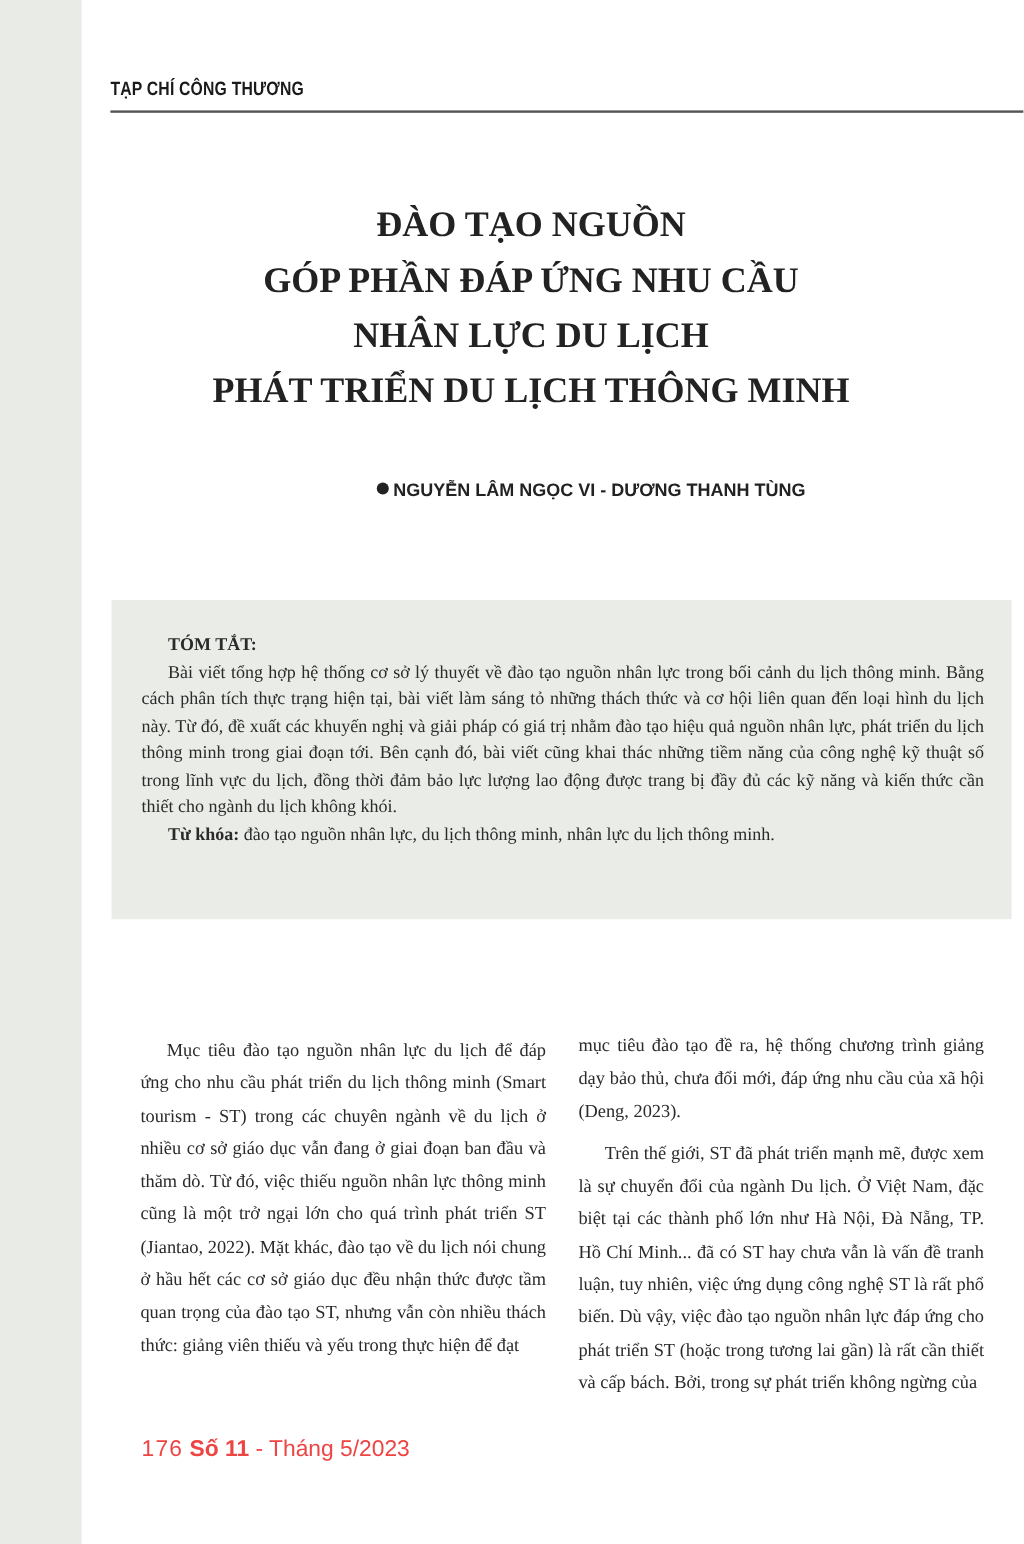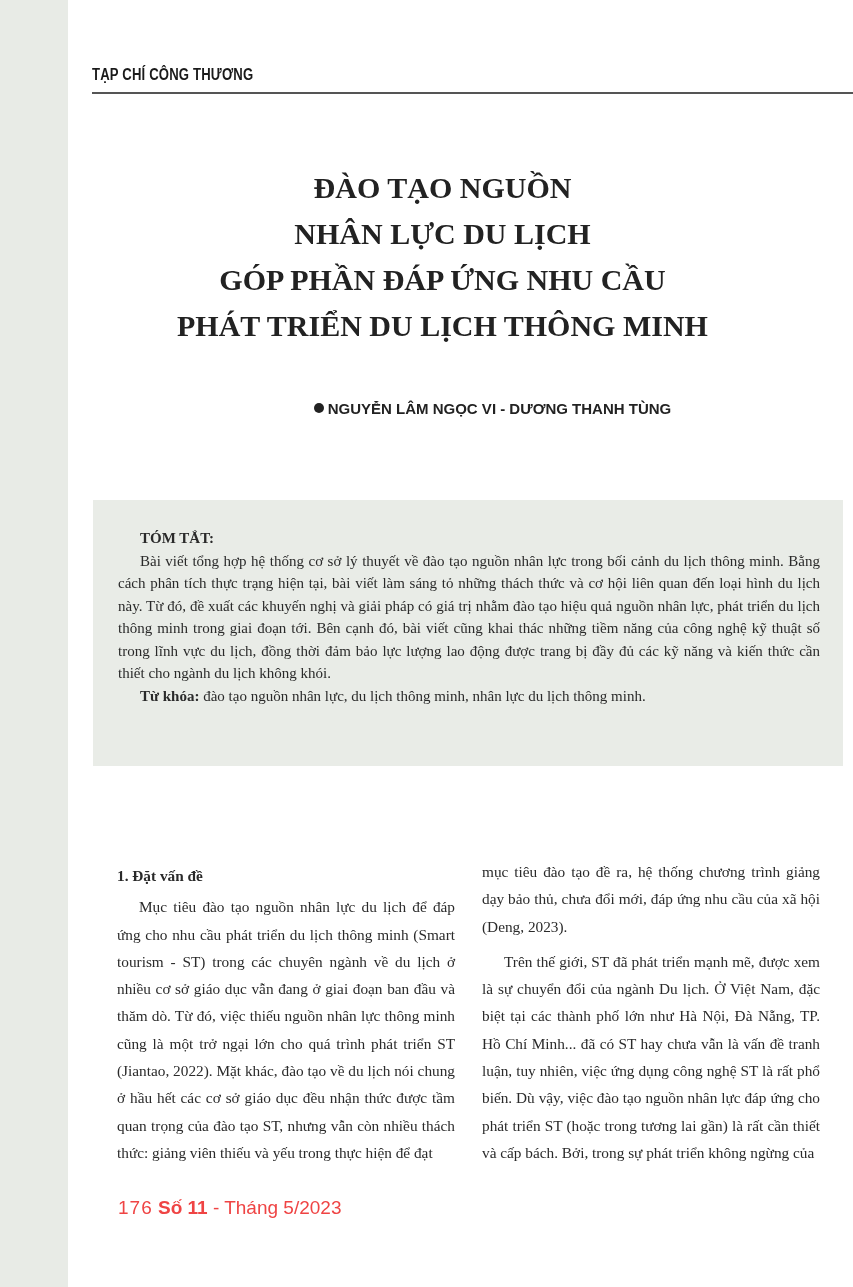--- a/index.html
+++ b/index.html
@@ -131,39 +131,38 @@
 </head>
 <body>
 
 <div class="left-strip"></div>
 
 <div class="journal-header">TẠP CHÍ CÔNG THƯƠNG</div>
 <div class="header-rule"></div>
 
 <div class="title-block">
   <span class="title-line">ĐÀO TẠO NGUỒN</span>
+  <span class="title-line">GÓP PHẦN ĐÁP ỨNG NHU CẦU</span>
   <span class="title-line">NHÂN LỰC DU LỊCH</span>
-  <span class="title-line">GÓP PHẦN ĐÁP ỨNG NHU CẦU</span>
   <span class="title-line">PHÁT TRIỂN DU LỊCH THÔNG MINH</span>
 </div>
 
 <div class="authors">
   <span class="bullet-icon"></span><span>NGUYỄN LÂM NGỌC VI - DƯƠNG THANH TÙNG</span>
 </div>
 
 <div class="abstract-box">
   <div class="abstract-inner">
     <span class="abstract-heading">TÓM TẮT:</span>
     <p class="abstract-body">Bài viết tổng hợp hệ thống cơ sở lý thuyết về đào tạo nguồn nhân lực trong bối cảnh du lịch thông minh. Bằng cách phân tích thực trạng hiện tại, bài viết làm sáng tỏ những thách thức và cơ hội liên quan đến loại hình du lịch này. Từ đó, đề xuất các khuyến nghị và giải pháp có giá trị nhằm đào tạo hiệu quả nguồn nhân lực, phát triển du lịch thông minh trong giai đoạn tới. Bên cạnh đó, bài viết cũng khai thác những tiềm năng của công nghệ kỹ thuật số trong lĩnh vực du lịch, đồng thời đảm bảo lực lượng lao động được trang bị đầy đủ các kỹ năng và kiến thức cần thiết cho ngành du lịch không khói.</p>
     <p class="keywords"><span class="keywords-label">Từ khóa:</span><span> đào tạo nguồn nhân lực, du lịch thông minh, nhân lực du lịch thông minh.</span></p>
   </div>
 </div>
 
 <div class="col col-left">
-  <div class="section-heading">1. Đặt vấn đề</div>
   <p>Mục tiêu đào tạo nguồn nhân lực du lịch để đáp ứng cho nhu cầu phát triển du lịch thông minh (Smart tourism - ST) trong các chuyên ngành về du lịch ở nhiều cơ sở giáo dục vẫn đang ở giai đoạn ban đầu và thăm dò. Từ đó, việc thiếu nguồn nhân lực thông minh cũng là một trở ngại lớn cho quá trình phát triển ST (Jiantao, 2022). Mặt khác, đào tạo về du lịch nói chung ở hầu hết các cơ sở giáo dục đều nhận thức được tầm quan trọng của đào tạo ST, nhưng vẫn còn nhiều thách thức: giảng viên thiếu và yếu trong thực hiện để đạt</p>
 </div>
 
 <div class="col col-right">
   <p class="no-indent">mục tiêu đào tạo đề ra, hệ thống chương trình giảng dạy bảo thủ, chưa đổi mới, đáp ứng nhu cầu của xã hội (Deng, 2023).</p>
   <p>Trên thế giới, ST đã phát triển mạnh mẽ, được xem là sự chuyển đổi của ngành Du lịch. Ở Việt Nam, đặc biệt tại các thành phố lớn như Hà Nội, Đà Nẵng, TP. Hồ Chí Minh... đã có ST hay chưa vẫn là vấn đề tranh luận, tuy nhiên, việc ứng dụng công nghệ ST là rất phổ biến. Dù vậy, việc đào tạo nguồn nhân lực đáp ứng cho phát triển ST (hoặc trong tương lai gần) là rất cần thiết và cấp bách. Bởi, trong sự phát triển không ngừng của</p>
 </div>
 
 <div class="footer">
   <span class="page-num">176</span>

